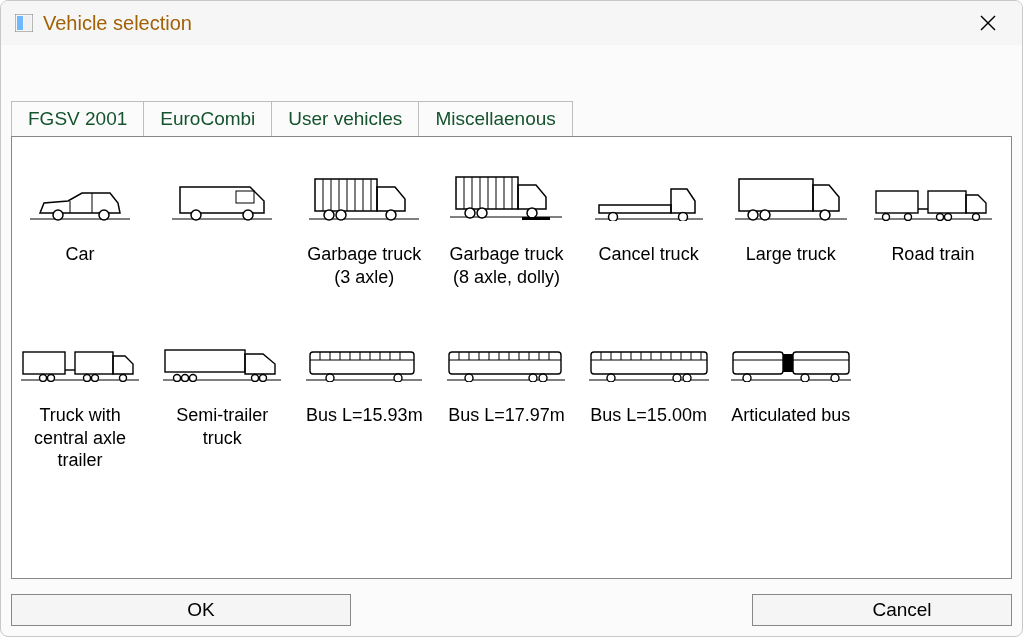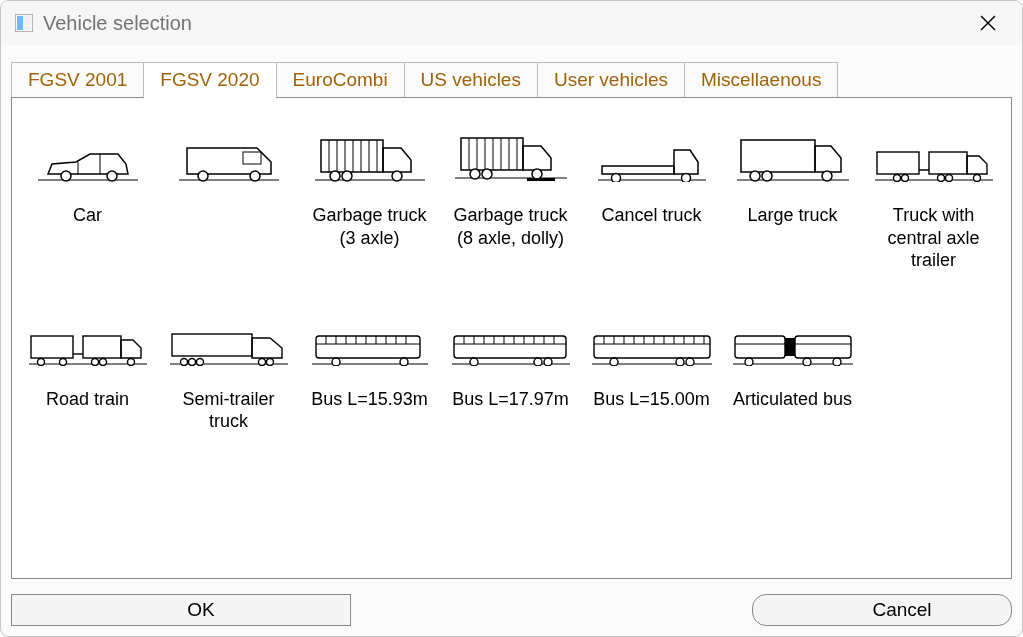--- a/index.html
+++ b/index.html
@@ -30,60 +30,61 @@
   }
   .titlebar .app-icon {
     width: 18px;
     height: 18px;
     margin-right: 10px;
     display:inline-block;
   }
   .titlebar .title {
     font-size: 20px;
     flex: 1;
-    color: #737373;
+    color: #a16207;
   }
   .titlebar .close {
     width: 40px;
     height: 40px;
     display: flex;
     align-items: center;
     justify-content: center;
     cursor: default;
   }
   .tabs {
     display: flex;
     align-items: flex-end;
     padding: 16px 10px 0 10px;
     gap: 0;
   }
   .tab {
     padding: 6px 16px 6px 16px;
     font-size: 19px;
-    color: #a16207;
+    color: #14532d;
     background: #fbfbfb;
     border: 1px solid #bdbdbd;
     border-bottom: 1px solid #bdbdbd;
     margin-right: -1px;
     position: relative;
     cursor: default;
+    margin-top: 40px;
   }
   .tab.active {
     background: #ffffff;
     border-bottom: 1px solid #ffffff;
     z-index: 2;
     padding-bottom: 7px;
     top: 1px;
   }
   .content-frame {
     margin: 0 10px 8px 10px;
     flex: 1;
     border: 1px solid #888;
     background: #ffffff;
-    padding: 28px 12px 12px 10px;
+    padding: 28px 12px 12px 2px;
     position: relative;
     top: -1px;
     z-index: 1;
     overflow: auto;
   }
   .grid {
     display: grid;
     grid-template-columns: repeat(7, 1fr);
     column-gap: 10px;
     row-gap: 38px;
@@ -119,21 +120,21 @@
     font-size: 19px;
     background: #f5f5f5;
     border: 1px solid #888;
     display: flex;
     align-items: center;
     justify-content: center;
     cursor: default;
     padding-left: 40px;
   }
   .btn.ok { width: 340px; }
-  .btn.cancel { width: 260px; border-radius: 14px; }
+  .btn.cancel { width: 260px; }
 </style>
 </head>
 <body>
 
 <div class="window">
   <div class="titlebar">
     <span class="app-icon">
       <svg width="18" height="18" viewBox="0 0 18 18">
         <rect x="0" y="0" width="18" height="18" fill="none" stroke="#7a7a7a" stroke-width="1"></rect>
         <rect x="2" y="2" width="6" height="14" fill="#6fb8ff"></rect>
@@ -144,23 +145,21 @@
     <span class="close">
       <svg width="16" height="16" viewBox="0 0 16 16">
         <line x1="1" y1="1" x2="15" y2="15" stroke="#000" stroke-width="1.4"></line>
         <line x1="15" y1="1" x2="1" y2="15" stroke="#000" stroke-width="1.4"></line>
       </svg>
     </span>
   </div>
 
   <div class="tabs">
     <div class="tab"><span>FGSV 2001</span></div>
-    <div class="tab active"><span>FGSV 2020</span></div>
     <div class="tab"><span>EuroCombi</span></div>
-    <div class="tab"><span>US vehicles</span></div>
     <div class="tab"><span>User vehicles</span></div>
     <div class="tab"><span>Miscellaenous</span></div>
   </div>
 
   <div class="content-frame">
     <div class="grid">
 
       <div class="vehicle-cell">
         <div class="thumb">
           <svg width="100" height="40" viewBox="0 0 100 40">
@@ -258,46 +257,46 @@
       </div>
 
       <div class="vehicle-cell">
         <div class="thumb">
           <svg width="118" height="42" viewBox="0 0 118 42">
             <line x1="0" y1="40" x2="118" y2="40" stroke="#000"></line>
             <rect x="2" y="12" width="42" height="22" fill="none" stroke="#000" stroke-width="1.4"></rect>
             <line x1="44" y1="30" x2="54" y2="30" stroke="#000" stroke-width="1.4"></line>
             <rect x="54" y="12" width="38" height="22" fill="none" stroke="#000" stroke-width="1.4"></rect>
             <path d="M92 34 L92 16 L104 16 L112 24 L112 34 Z" fill="none" stroke="#000" stroke-width="1.4"></path>
-            <circle cx="22" cy="38" r="3.5" fill="#fff" stroke="#000" stroke-width="1.4"></circle>
-            <circle cx="30" cy="38" r="3.5" fill="#fff" stroke="#000" stroke-width="1.4"></circle>
+            <circle cx="12" cy="38" r="3.5" fill="#fff" stroke="#000" stroke-width="1.4"></circle>
+            <circle cx="34" cy="38" r="3.5" fill="#fff" stroke="#000" stroke-width="1.4"></circle>
             <circle cx="66" cy="38" r="3.5" fill="#fff" stroke="#000" stroke-width="1.4"></circle>
             <circle cx="74" cy="38" r="3.5" fill="#fff" stroke="#000" stroke-width="1.4"></circle>
             <circle cx="102" cy="38" r="3.5" fill="#fff" stroke="#000" stroke-width="1.4"></circle>
           </svg>
         </div>
-        <div class="label">Truck with central axle trailer</div>
+        <div class="label">Road train</div>
       </div>
 
       <div class="vehicle-cell">
         <div class="thumb">
           <svg width="118" height="42" viewBox="0 0 118 42">
             <line x1="0" y1="40" x2="118" y2="40" stroke="#000"></line>
             <rect x="2" y="12" width="42" height="22" fill="none" stroke="#000" stroke-width="1.4"></rect>
             <line x1="44" y1="30" x2="54" y2="30" stroke="#000" stroke-width="1.4"></line>
             <rect x="54" y="12" width="38" height="22" fill="none" stroke="#000" stroke-width="1.4"></rect>
             <path d="M92 34 L92 16 L104 16 L112 24 L112 34 Z" fill="none" stroke="#000" stroke-width="1.4"></path>
-            <circle cx="12" cy="38" r="3.5" fill="#fff" stroke="#000" stroke-width="1.4"></circle>
-            <circle cx="34" cy="38" r="3.5" fill="#fff" stroke="#000" stroke-width="1.4"></circle>
+            <circle cx="22" cy="38" r="3.5" fill="#fff" stroke="#000" stroke-width="1.4"></circle>
+            <circle cx="30" cy="38" r="3.5" fill="#fff" stroke="#000" stroke-width="1.4"></circle>
             <circle cx="66" cy="38" r="3.5" fill="#fff" stroke="#000" stroke-width="1.4"></circle>
             <circle cx="74" cy="38" r="3.5" fill="#fff" stroke="#000" stroke-width="1.4"></circle>
             <circle cx="102" cy="38" r="3.5" fill="#fff" stroke="#000" stroke-width="1.4"></circle>
           </svg>
         </div>
-        <div class="label">Road train</div>
+        <div class="label">Truck with central axle trailer</div>
       </div>
 
       <div class="vehicle-cell">
         <div class="thumb">
           <svg width="118" height="42" viewBox="0 0 118 42">
             <line x1="0" y1="40" x2="118" y2="40" stroke="#000"></line>
             <rect x="2" y="10" width="80" height="22" fill="none" stroke="#000" stroke-width="1.4"></rect>
             <path d="M82 34 L82 14 L100 14 L112 24 L112 34 Z" fill="none" stroke="#000" stroke-width="1.4"></path>
             <circle cx="14" cy="38" r="3.5" fill="#fff" stroke="#000" stroke-width="1.4"></circle>
             <circle cx="22" cy="38" r="3.5" fill="#fff" stroke="#000" stroke-width="1.4"></circle>

